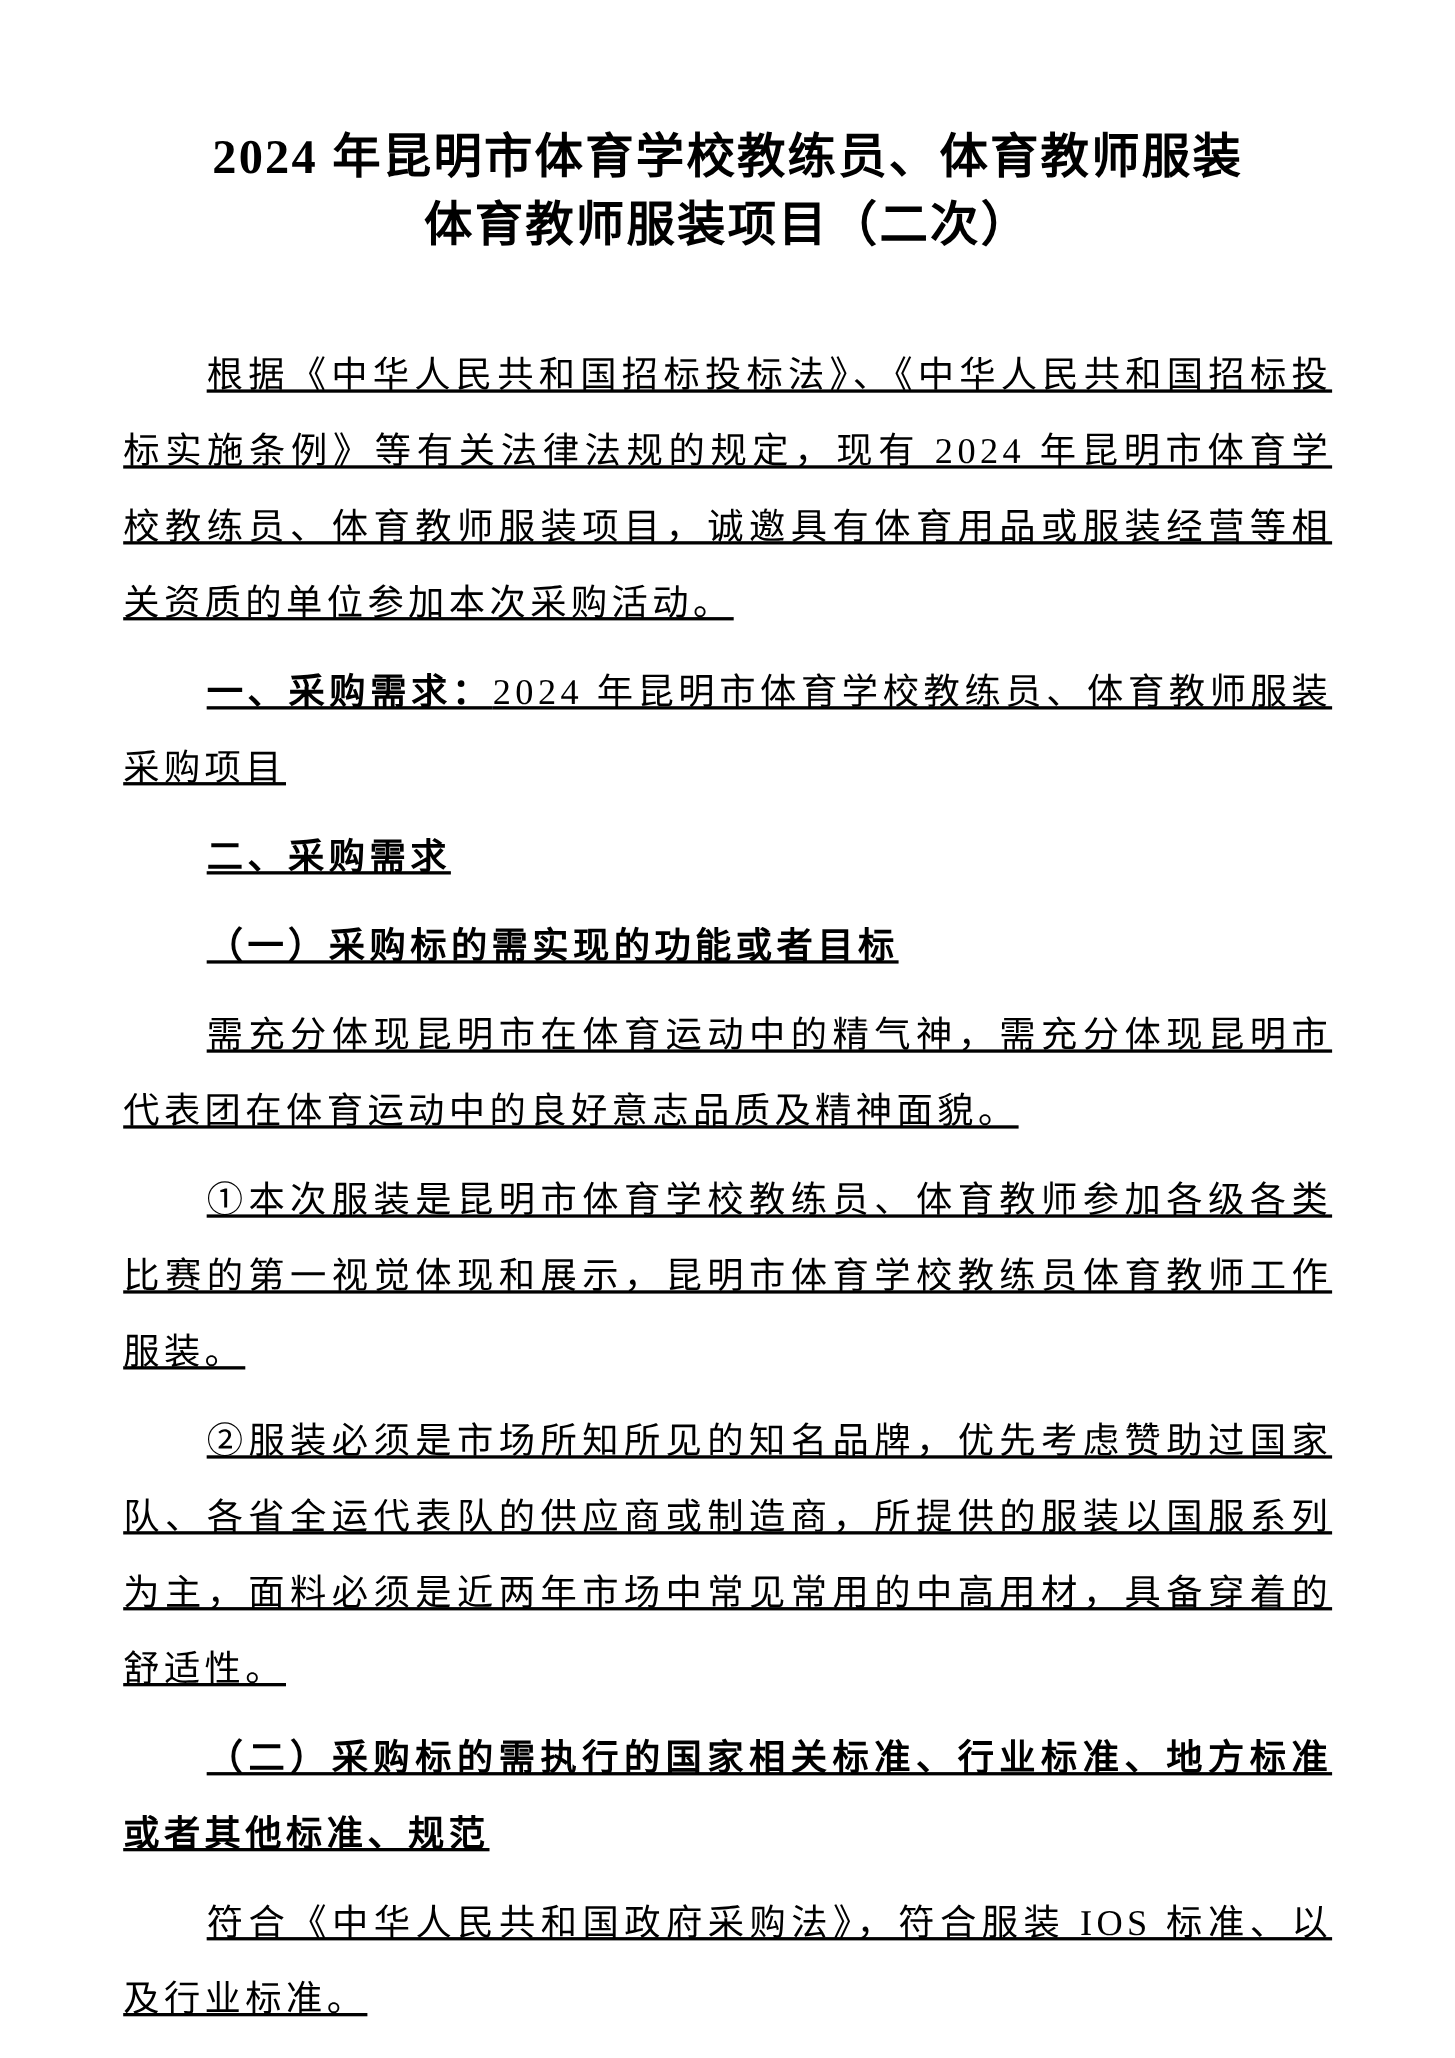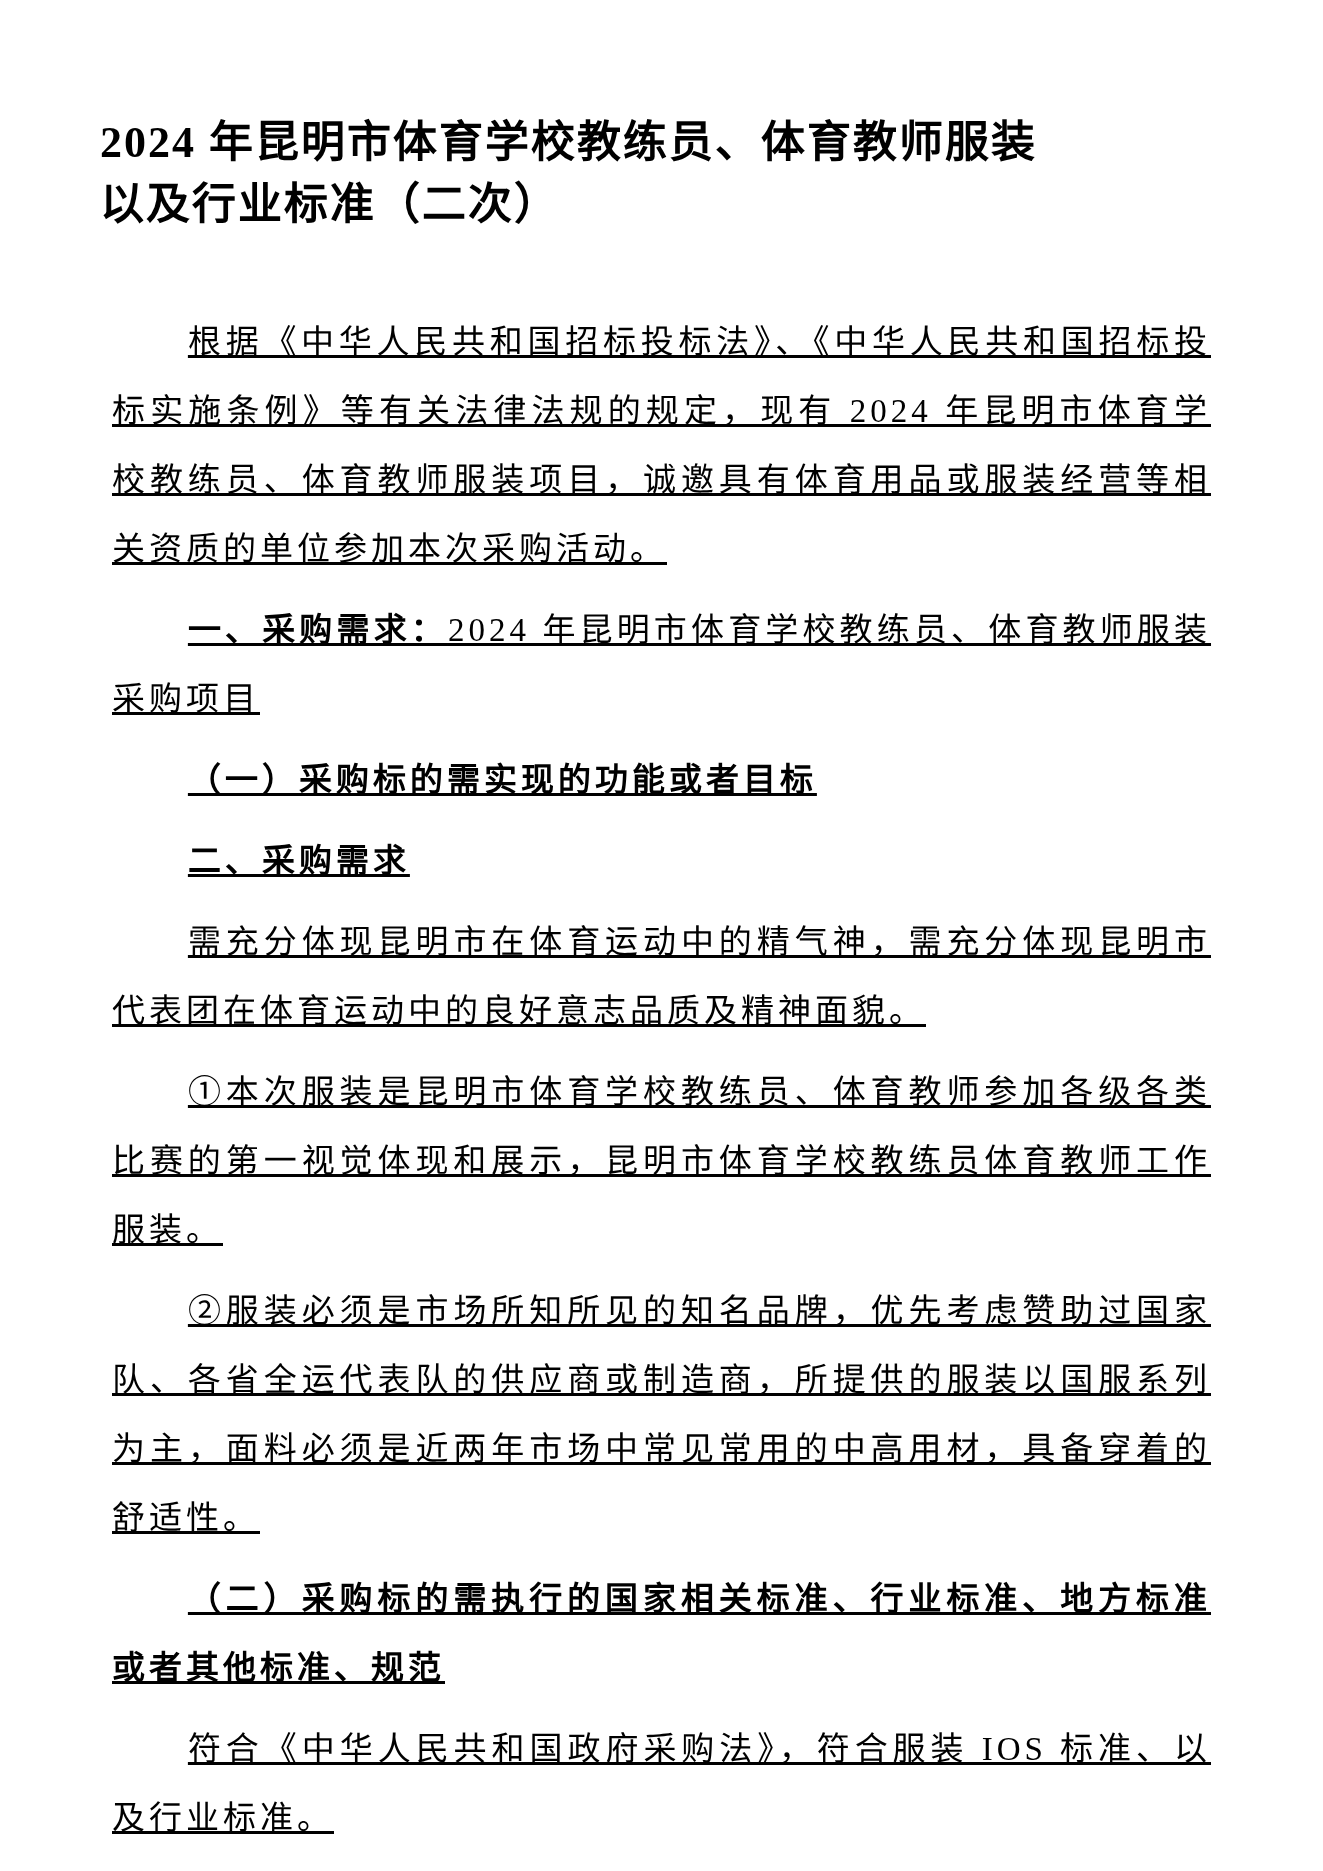--- a/index.html
+++ b/index.html
@@ -13,21 +13,21 @@
     height: 1871px;
     margin: 0 auto;
     background: #ffffff;
     color: #000000;
     box-sizing: border-box;
     padding: 112px 100px 0 100px;
     font-family: "Liberation Serif", "DejaVu Serif", serif;
     overflow: hidden;
   }
   .doc-title {
-    text-align: left;
+    text-align: center;
     font-weight: bold;
     font-size: 44px;
     line-height: 62px;
     letter-spacing: 2px;
     margin: 0 0 72px 0;
   }
   .doc-title .title-line {
     display: block;
     white-space: nowrap;
   }
@@ -46,32 +46,32 @@
     font-weight: bold;
   }
 </style>
 </head>
 <body>
 
 <div class="page">
 
   <h1 class="doc-title">
     <span class="title-line">2024 年昆明市体育学校教练员、体育教师服装</span>
-    <span class="title-line">以及行业标准（二次）</span>
+    <span class="title-line">体育教师服装项目（二次）</span>
   </h1>
 
   <div class="doc-body">
 
     <p class="para">根据《中华人民共和国招标投标法》、《中华人民共和国招标投标实施条例》等有关法律法规的规定，现有 2024 年昆明市体育学校教练员、体育教师服装项目，诚邀具有体育用品或服装经营等相关资质的单位参加本次采购活动。</p>
 
     <p class="para"><span class="bold">一、采购需求：</span><span>2024 年昆明市体育学校教练员、体育教师服装采购项目</span></p>
 
+    <p class="para bold">二、采购需求</p>
+
     <p class="para bold">（一）采购标的需实现的功能或者目标</p>
-
-    <p class="para bold">二、采购需求</p>
 
     <p class="para">需充分体现昆明市在体育运动中的精气神，需充分体现昆明市代表团在体育运动中的良好意志品质及精神面貌。</p>
 
     <p class="para">①本次服装是昆明市体育学校教练员、体育教师参加各级各类比赛的第一视觉体现和展示，昆明市体育学校教练员体育教师工作服装。</p>
 
     <p class="para">②服装必须是市场所知所见的知名品牌，优先考虑赞助过国家队、各省全运代表队的供应商或制造商，所提供的服装以国服系列为主，面料必须是近两年市场中常见常用的中高用材，具备穿着的舒适性。</p>
 
 
     <p class="para bold">（二）采购标的需执行的国家相关标准、行业标准、地方标准或者其他标准、规范</p>
 

